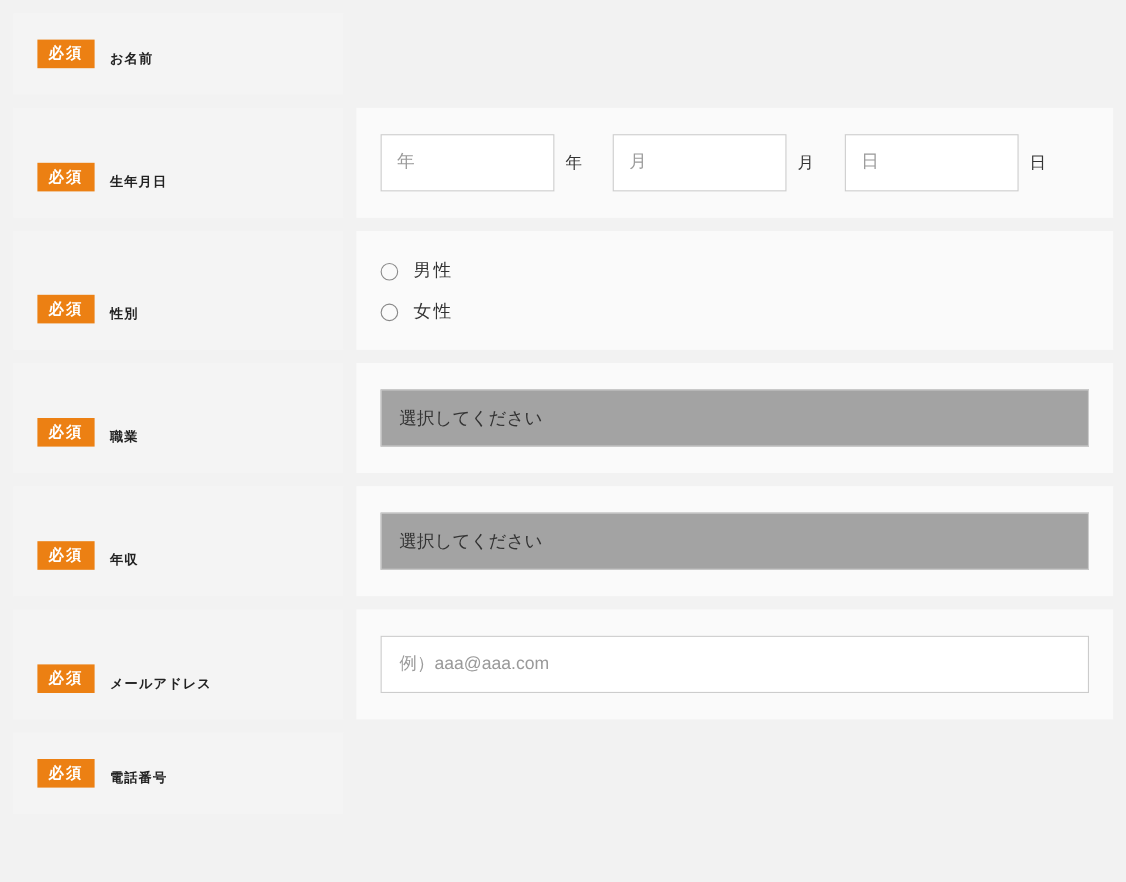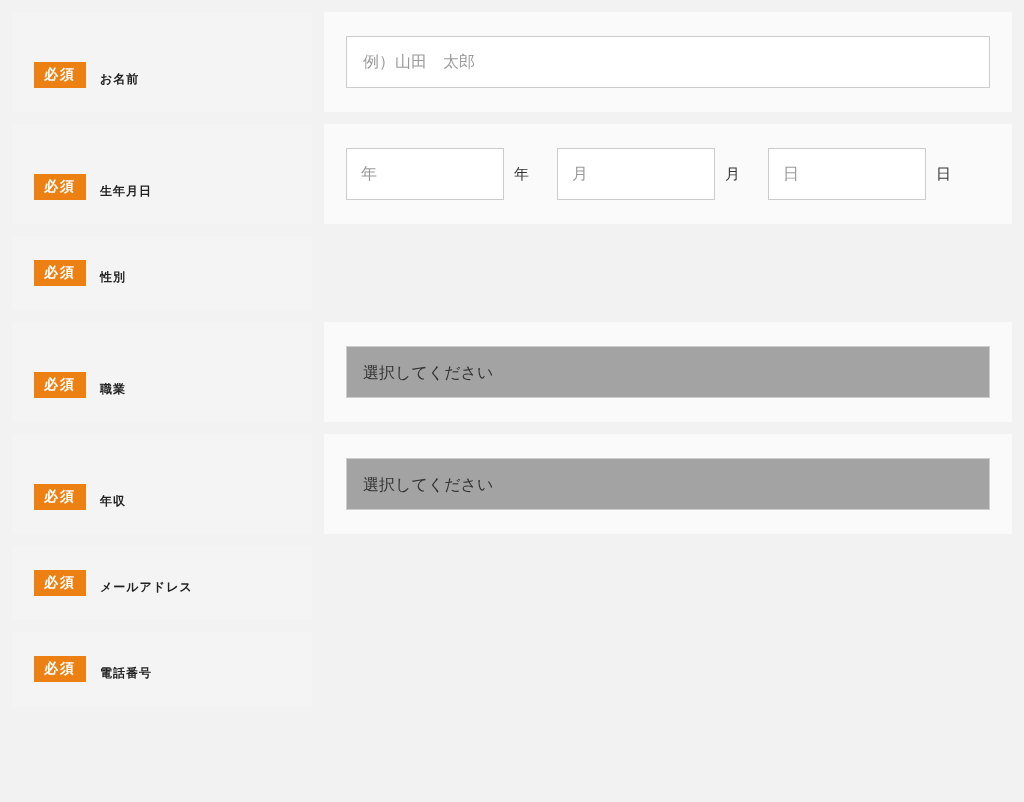--- a/index.html
+++ b/index.html
@@ -103,23 +103,20 @@
   }
 </style>
 </head>
 <body>
 
 <div class="form-row">
   <div class="label-cell">
     <span class="badge">必須</span>
     <span class="field-label">お名前</span>
   </div>
-  <div class="input-cell">
-    <input type="text" placeholder="例）山田　太郎" style="">
-  </div>
 </div>
 
 <div class="form-row">
   <div class="label-cell">
     <span class="badge">必須</span>
     <span class="field-label">生年月日</span>
   </div>
   <div class="input-cell">
     <div class="dob-group">
       <input type="text" placeholder="年" style="">
@@ -129,20 +126,32 @@
       <input type="text" placeholder="日" style="">
       <span class="dob-suffix">日</span>
     </div>
   </div>
 </div>
 
 <div class="form-row">
   <div class="label-cell">
     <span class="badge">必須</span>
     <span class="field-label">性別</span>
+  </div>
+  <div class="input-cell">
+    <div class="radio-group">
+      <label class="radio-row">
+        <span class="radio-circle"></span>
+        <span class="radio-label">男性</span>
+      </label>
+      <label class="radio-row">
+        <span class="radio-circle"></span>
+        <span class="radio-label">女性</span>
+      </label>
+    </div>
   </div>
 </div>
 
 <div class="form-row">
   <div class="label-cell">
     <span class="badge">必須</span>
     <span class="field-label">職業</span>
   </div>
   <div class="input-cell">
     <select>
@@ -161,20 +170,23 @@
       <option>選択してください</option>
     </select>
   </div>
 </div>
 
 <div class="form-row">
   <div class="label-cell">
     <span class="badge">必須</span>
     <span class="field-label">メールアドレス</span>
   </div>
+  <div class="input-cell">
+    <input type="text" placeholder="例）aaa@aaa.com" style="">
+  </div>
 </div>
 
 <div class="form-row">
   <div class="label-cell">
     <span class="badge">必須</span>
     <span class="field-label">電話番号</span>
   </div>
 </div>
 
 </body></html>

